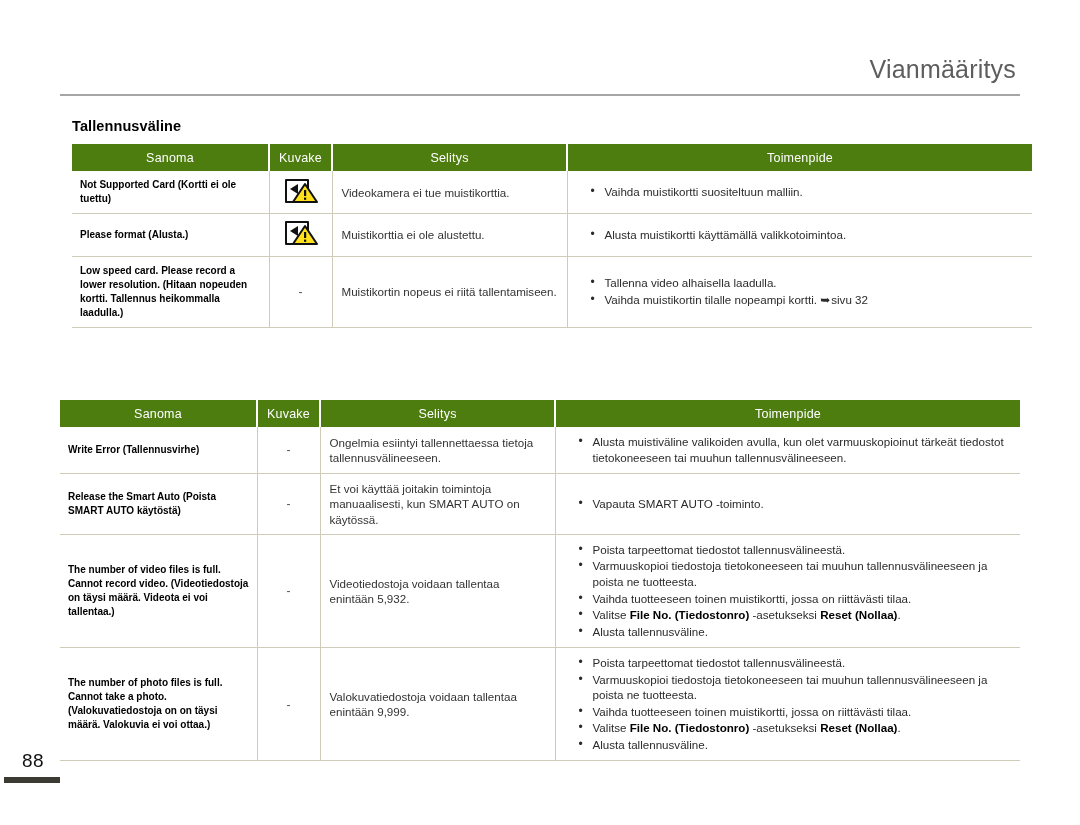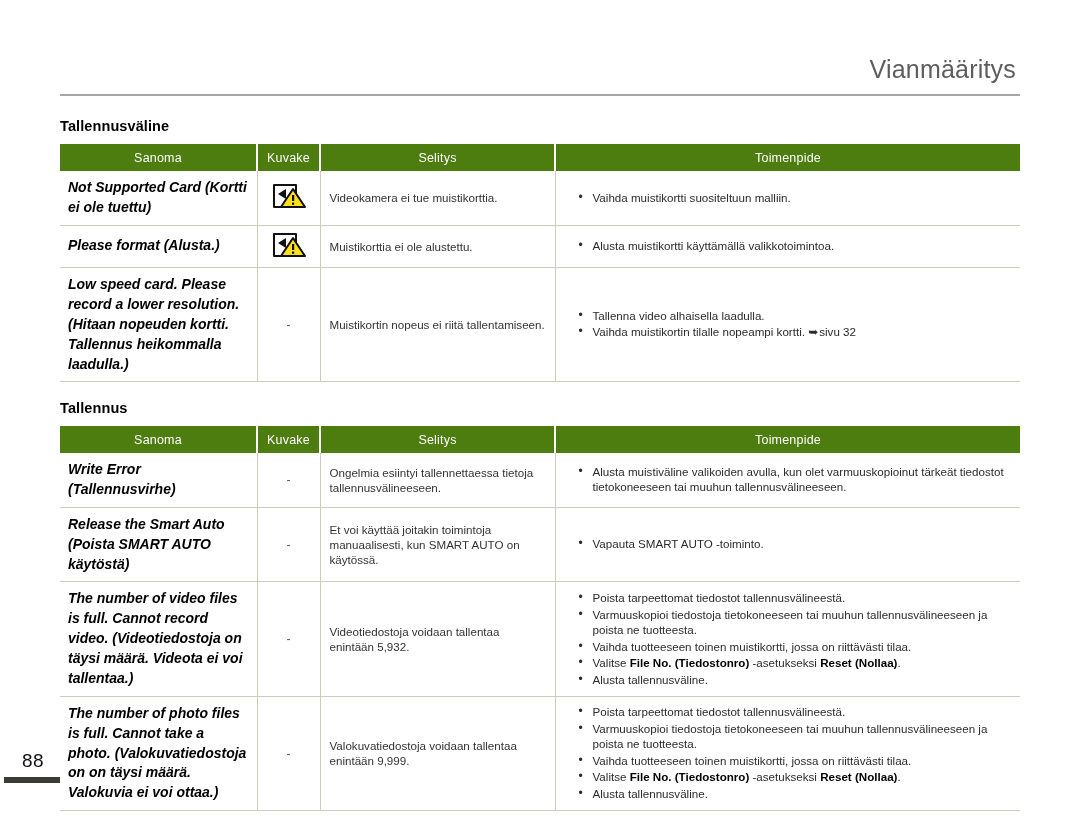--- a/index.html
+++ b/index.html
@@ -43,21 +43,21 @@
     background: #a6a6a6;
     width: 100%;
   }
 
   
   .section {
     position: absolute;
     left: 60px;
     width: 960px;
   }
-  .section-1 { top: 118px; }
+  .section-1 { top: 118px; margin-left: 12px; }
   .section-2 { top: 400px; }
 
   .section-title {
     font-size: 14.5px;
     font-weight: bold;
     color: #000;
     margin-bottom: 10px;
     letter-spacing: 0.1px;
   }
 
@@ -93,24 +93,23 @@
     font-size: 11.6px;
     line-height: 1.32;
     color: #2b2b2b;
   }
   tbody td:last-child { border-right: none; padding-left: 21px; }
   tbody tr:last-child td { border-bottom: 1px solid #cfcdb9; }
 
   td.msg {
     font-weight: bold;
     color: #000;
-    font-size: 14px;
+    font-size: 10px;
     line-height: 1.42;
     padding-left: 8px;
-    font-style: italic;
   }
   td.icon {
     text-align: center;
     padding: 6px 2px;
   }
   td.expl {
     color: #333;
   }
   td.act {
     padding-left: 10px;
@@ -252,21 +251,20 @@
                 <li>Tallenna video alhaisella laadulla.</li>
                 <li>Vaihda muistikortin tilalle nopeampi kortti.<span class="arrow-ref"> <span class="arrow-glyph">➥</span>sivu 32</span></li>
               </ul>
             </td>
           </tr>
         </tbody>
     </table>
   </div>
 
   <div class="section section-2">
-    <div class="section-title">Tallennus</div>
     <table class="msg-table">
       <colgroup>
         <col class="c-msg">
           <col class="c-icon">
           <col class="c-expl">
           <col class="c-act">
       </colgroup>
       <thead>
         <tr>
           <th>Sanoma</th>

